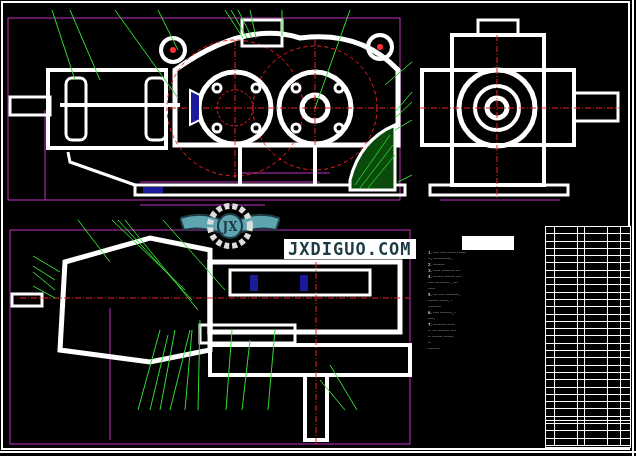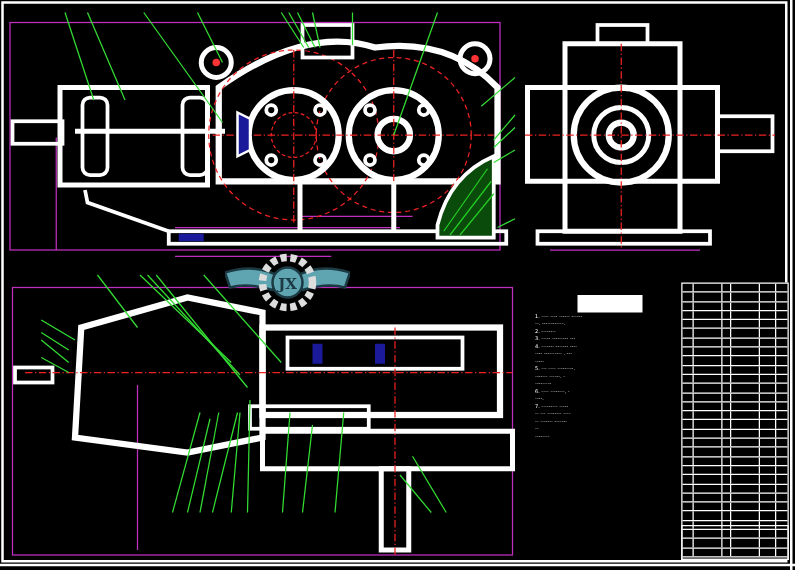--- a/index.html
+++ b/index.html
@@ -152,20 +152,21 @@
 </svg>
 
 <div class="wm">
   <svg width="100" height="70" viewBox="0 0 100 70">
     <path d="M0 22 Q25 14 45 26 L38 36 Q18 30 4 34 Z" fill="#5fa4b1" stroke="#1c3a44" stroke-width="2"></path>
     <path d="M100 22 Q75 14 55 26 L62 36 Q82 30 96 34 Z" fill="#5fa4b1" stroke="#1c3a44" stroke-width="2"></path>
     <circle cx="50" cy="30" r="20" fill="none" stroke="#ddd" stroke-width="6" stroke-dasharray="5 3"></circle>
     <circle cx="50" cy="30" r="12" fill="#5fa4b1" stroke="#1c3a44" stroke-width="2"></circle>
     <text x="50" y="35" text-anchor="middle" font-family="DejaVu Serif, serif" font-size="12" font-weight="bold" fill="#1c3a44">JX</text>
   </svg>
+  <div class="wm-en">JXDIGUO.COM</div>
 </div>
 
 <div class="note-title"></div>
 <div class="notes" id="notes">
       <div>1. ---- ---- ------ ------</div>
       <div>   --. ------------.</div>
       <div>2. --------</div>
       <div>3. ----- --------- ---</div>
       <div>4. ------- ------- ----</div>
       <div>   ---- ---------- . ---</div>

